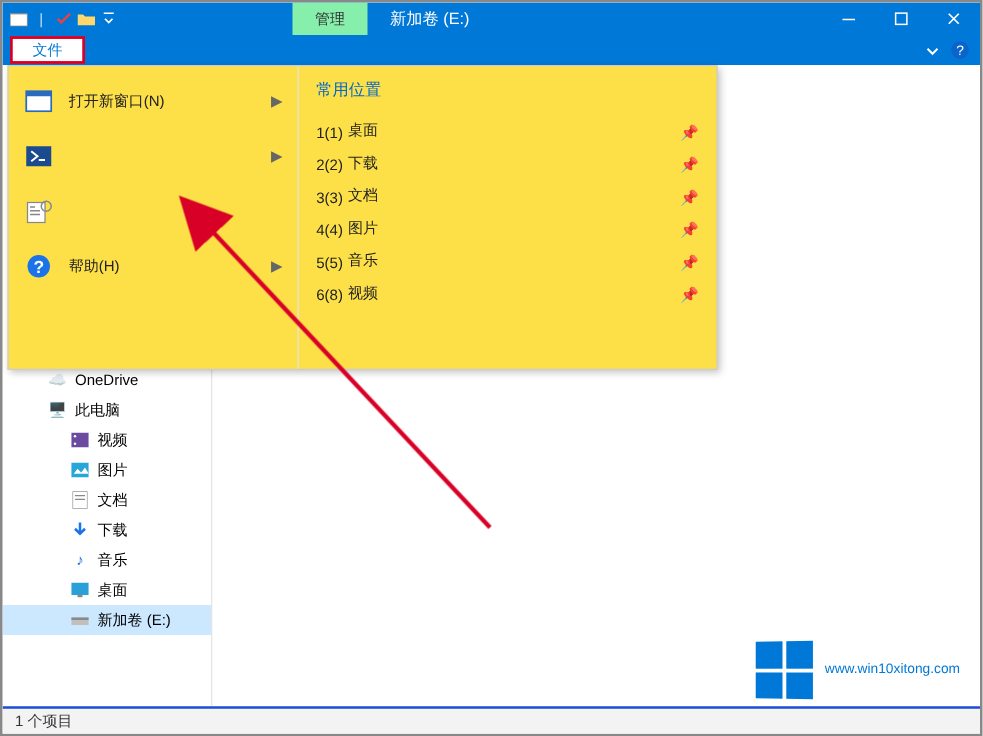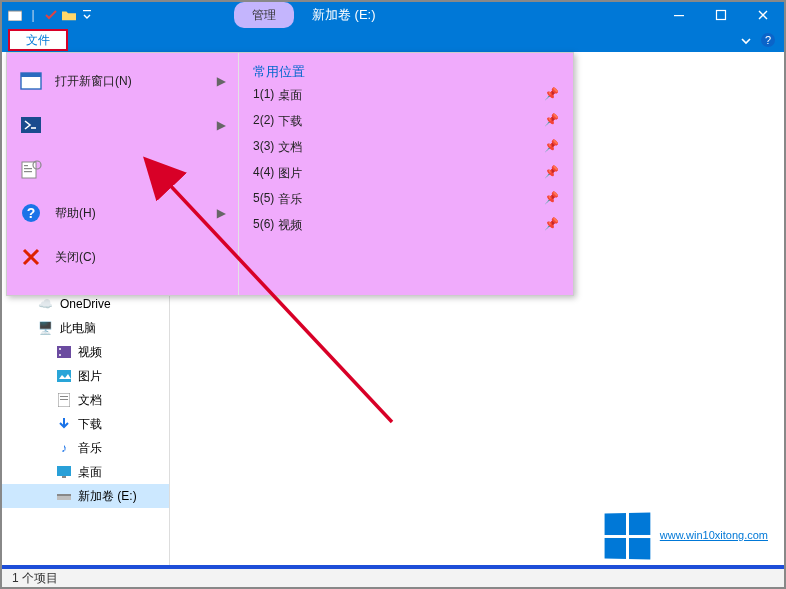--- a/index.html
+++ b/index.html
@@ -2,21 +2,21 @@
 <html><head>
 <meta charset="utf-8">
 <style>
   * { margin: 0; padding: 0; box-sizing: border-box; font-family: "Microsoft YaHei", "Segoe UI", sans-serif; }
   body { width: 786px; height: 589px; background: #fff; position: relative; border: 2px solid #888; overflow: hidden; font-size: 12px; }
 
   
   .titlebar { height: 26px; background: #0078d7; display: flex; align-items: center; color: #fff; position: relative; }
   .qat { display: flex; align-items: center; gap: 4px; padding-left: 6px; }
   .qat .ic { width: 14px; height: 14px; display: flex; align-items: center; justify-content: center; }
-  .ribbon-tab-extra { background: #c4b5fd; color: #333; height: 26px; display: flex; align-items: center; padding: 0 18px; margin-left: 140px; border-radius: 10px; }
+  .ribbon-tab-extra { background: #86efac; color: #333; height: 26px; display: flex; align-items: center; padding: 0 18px; margin-left: 140px; }
   .titlebar-title { position: absolute; left: 310px; top: 0; height: 26px; display: flex; align-items: center; font-size: 13px; }
   .win-controls { position: absolute; right: 0; top: 0; display: flex; }
   .win-controls div { width: 42px; height: 26px; display: flex; align-items: center; justify-content: center; color: #fff; }
 
   
   .ribbonrow { height: 24px; background: #0078d7; display: flex; align-items: center; position: relative; }
   .file-btn { background: #fff; color: #0078d7; height: 22px; padding: 0 16px; display: flex; align-items: center; margin-left: 6px; border: 2px solid #d80027; outline: 2px solid #d80027; outline-offset: -2px; font-weight: 400; }
   .ribbonrow .help { position: absolute; right: 8px; top: 4px; display: flex; gap: 8px; align-items: center; }
 
   
@@ -35,43 +35,43 @@
   .searchbox { position: absolute; top: 68px; left: 580px; width: 186px; height: 24px; border: 1px solid #0078d7; background: #fff; display: flex; align-items: center; padding: 0 6px; gap: 6px; color: #666; }
   .searchbox .sicon { color: #555; }
   .colhead { position: absolute; top: 104px; left: 580px; right: 14px; display: flex; color: #444; font-size: 13px; }
   .colhead div:first-child { width: 120px; }
   .colhead div:last-child { width: 60px; text-align: center; }
   .filerow { position: absolute; top: 140px; left: 580px; right: 14px; display: flex; color: #222; font-size: 13px; }
   .filerow div:first-child { width: 140px; }
   .filerow div:last-child { width: 48px; text-align: right; }
 
   
-  .filemenu { position: absolute; left: 4px; top: 50px; width: 568px; height: 244px; background: #f0abfc; border: 1px solid #ccc; box-shadow: 2px 2px 6px rgba(0,0,0,0.25); display: flex; z-index: 10; }
+  .filemenu { position: absolute; left: 4px; top: 50px; width: 568px; height: 244px; background: #fde047; border: 1px solid #ccc; box-shadow: 2px 2px 6px rgba(0,0,0,0.25); display: flex; z-index: 10; }
   .filemenu-left { width: 232px; border-right: 1px solid #e3e3e3; padding-top: 6px; }
   .fm-item { display: flex; align-items: center; height: 44px; padding: 0 12px; gap: 12px; color: #222; }
   .fm-item .arrow { margin-left: auto; color: #666; }
   .fm-icon { width: 24px; height: 24px; display: inline-flex; align-items: center; justify-content: center; }
   .filemenu-right { flex: 1; padding: 8px 6px; }
   .fm-header { color: #0066cc; font-size: 13px; padding: 2px 8px 6px 8px; }
-  .fm-place { display: flex; align-items: flex-start; height: 26px; padding: 0 8px; color: #222; }
+  .fm-place { display: flex; align-items: flex-end; height: 26px; padding: 0 8px; color: #222; }
   .fm-place .pin { margin-left: auto; color: #666; }
   .fm-place .num { margin-right: 4px; }
 
   
   .arrow-overlay { position: absolute; left: 0; top: 0; width: 786px; height: 589px; pointer-events: none; z-index: 20; }
 
   
-  .status { position: absolute; left: 0; right: 0; bottom: 0; height: 22px; background: #f3f3f3; border-top: 4px solid #1d4ed8; display: flex; align-items: center; padding: 0 10px; font-size: 12px; color: #333; }
+  .status { position: absolute; left: 0; right: 0; bottom: 0; height: 22px; background: #f3f3f3; border-top: 2px solid #1d4ed8; display: flex; align-items: center; padding: 0 10px; font-size: 12px; color: #333; }
 
   
   .watermark { position: absolute; right: 16px; bottom: 28px; display: flex; align-items: center; gap: 10px; z-index: 5; }
   .win-logo { width: 46px; height: 46px; display: grid; grid-template-columns: 1fr 1fr; grid-template-rows: 1fr 1fr; gap: 3px; transform: perspective(120px) rotateY(-6deg); }
   .win-logo div { background: #0078d7; }
   .wm-text { color: #0078d7; font-size: 24px; font-weight: 700; letter-spacing: 1px; }
-  .wm-sub { font-size: 11px; color: #0078d7; margin-top: -2px; text-decoration: underline; }
+  .wm-sub { font-size: 11px; color: #0078d7; margin-top: -2px; }
 </style>
 </head>
 <body>
 
 <div class="titlebar">
   <div class="qat">
     <span class="ic">
       <svg width="14" height="12" viewBox="0 0 14 12">
           <rect x="0" y="2" width="14" height="10" fill="#fff" stroke="#888" stroke-width="1"></rect>
         </svg>
@@ -188,28 +188,20 @@
     <div class="fm-item">
       <span class="fm-icon">
         <svg width="22" height="22" viewBox="0 0 22 22">
             <circle cx="11" cy="11" r="9" fill="#1a73e8"></circle>
             <text x="11" y="16" text-anchor="middle" font-size="14" fill="#fff" font-weight="bold">?</text>
           </svg>
       </span>
       <span>帮助(H)</span>
       <span class="arrow">▶</span>
     </div>
-    <div class="fm-item">
-      <span class="fm-icon">
-        <svg width="20" height="20" viewBox="0 0 20 20">
-            <path d="M3 3 L17 17 M17 3 L3 17" stroke="#d20" stroke-width="3"></path>
-          </svg>
-      </span>
-      <span>关闭(C)</span>
-    </div>
   </div>
   <div class="filemenu-right">
     <div class="fm-header">常用位置</div>
     <div class="fm-place">
       <span class="num">1(1)</span>
       <span>桌面</span>
       <span class="pin">📌</span>
     </div>
     <div class="fm-place">
       <span class="num">2(2)</span>
@@ -225,21 +217,21 @@
       <span class="num">4(4)</span>
       <span>图片</span>
       <span class="pin">📌</span>
     </div>
     <div class="fm-place">
       <span class="num">5(5)</span>
       <span>音乐</span>
       <span class="pin">📌</span>
     </div>
     <div class="fm-place">
-      <span class="num">5(6)</span>
+      <span class="num">6(8)</span>
       <span>视频</span>
       <span class="pin">📌</span>
     </div>
   </div>
 </div>
 
 <div class="main">
   <div class="tree">
     <div class="tree-item sub">
       <span class="ticon">☁️</span>

